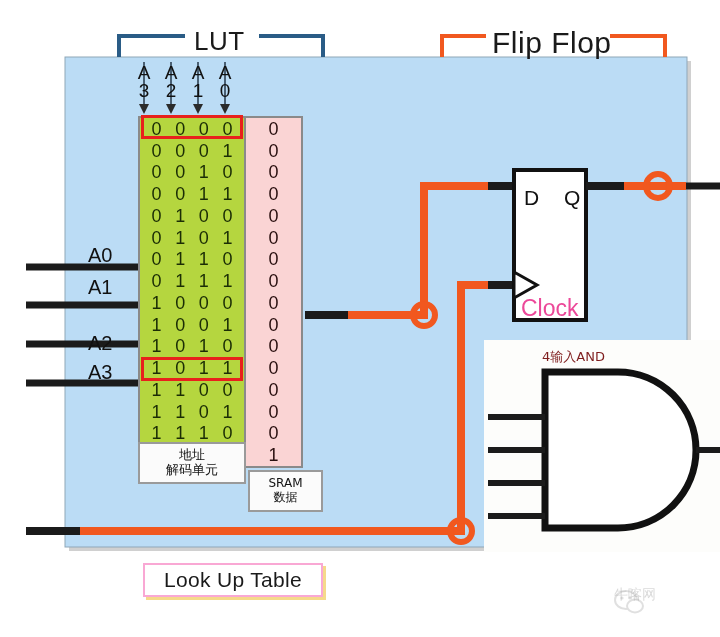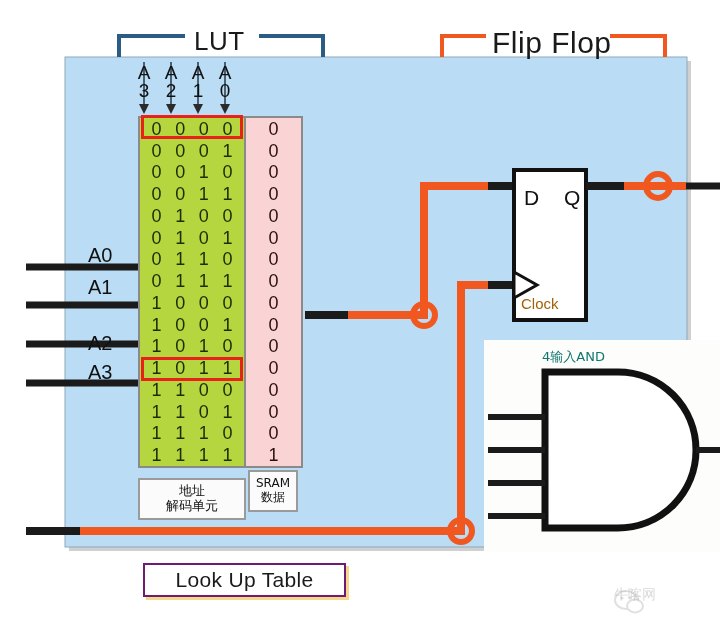--- a/index.html
+++ b/index.html
@@ -43,35 +43,35 @@
       font-family:"Liberation Sans",sans-serif;}
 
   .hl{position:absolute;border:3px solid #e8211c;box-sizing:border-box;
       left:123px;width:102px;height:24px;pointer-events:none;}
 
   
   .colfoot{position:absolute;background:#fbfbfb;border:2px solid #9a9a9a;
       box-sizing:border-box;display:flex;flex-direction:column;align-items:center;
       justify-content:center;font-family:"DejaVu Sans",sans-serif;
       color:#111;line-height:1.15;text-align:center;}
-  #foot-addr{left:120px;top:478px;width:108px;height:42px;font-size:13px;}
-  #foot-sram{left:230px;top:470px;width:50px;height:42px;font-size:12px;}
+  #foot-addr{left:120px;top:442px;width:108px;height:42px;font-size:13px;}
+  #foot-sram{left:230px;top:470px;width:75px;height:42px;font-size:12px;}
 
   
   #dff-d{left:506px;top:186px;font-size:21px;color:#111;}
   #dff-q{left:546px;top:186px;font-size:21px;color:#111;}
-  #dff-clk{left:503px;top:295px;font-size:15px;color:#a16207;}
-
-  
-  #and-cap{left:524px;top:348px;font-size:13px;color:#0f766e;
+  #dff-clk{left:503px;top:295px;font-size:23px;color:#ec4899;}
+
+  
+  #and-cap{left:524px;top:348px;font-size:13px;color:#7f1d1d;
       font-family:"DejaVu Sans",sans-serif;}
 
   
-  #lut-box{position:absolute;left:125px;top:563px;width:203px;height:34px;
-      background:#ffffff;border:2px solid #701a75;box-sizing:border-box;
+  #lut-box{position:absolute;left:125px;top:563px;width:180px;height:34px;
+      background:#ffffff;border:2px solid #f9a8d4;box-sizing:border-box;
       display:flex;align-items:center;justify-content:center;
       box-shadow:3px 3px 0 #f5d98a;}
   #lut-box span{font-size:21px;color:#1a1a1a;letter-spacing:.3px;}
 
   
   #wm{position:absolute;left:596px;top:586px;display:flex;align-items:flex-end;gap:4px;
       opacity:.32;}
   #wm .wmtxt{font-size:14px;color:#8d8d8d;font-family:"DejaVu Sans",sans-serif;}
 </style>
 </head>

